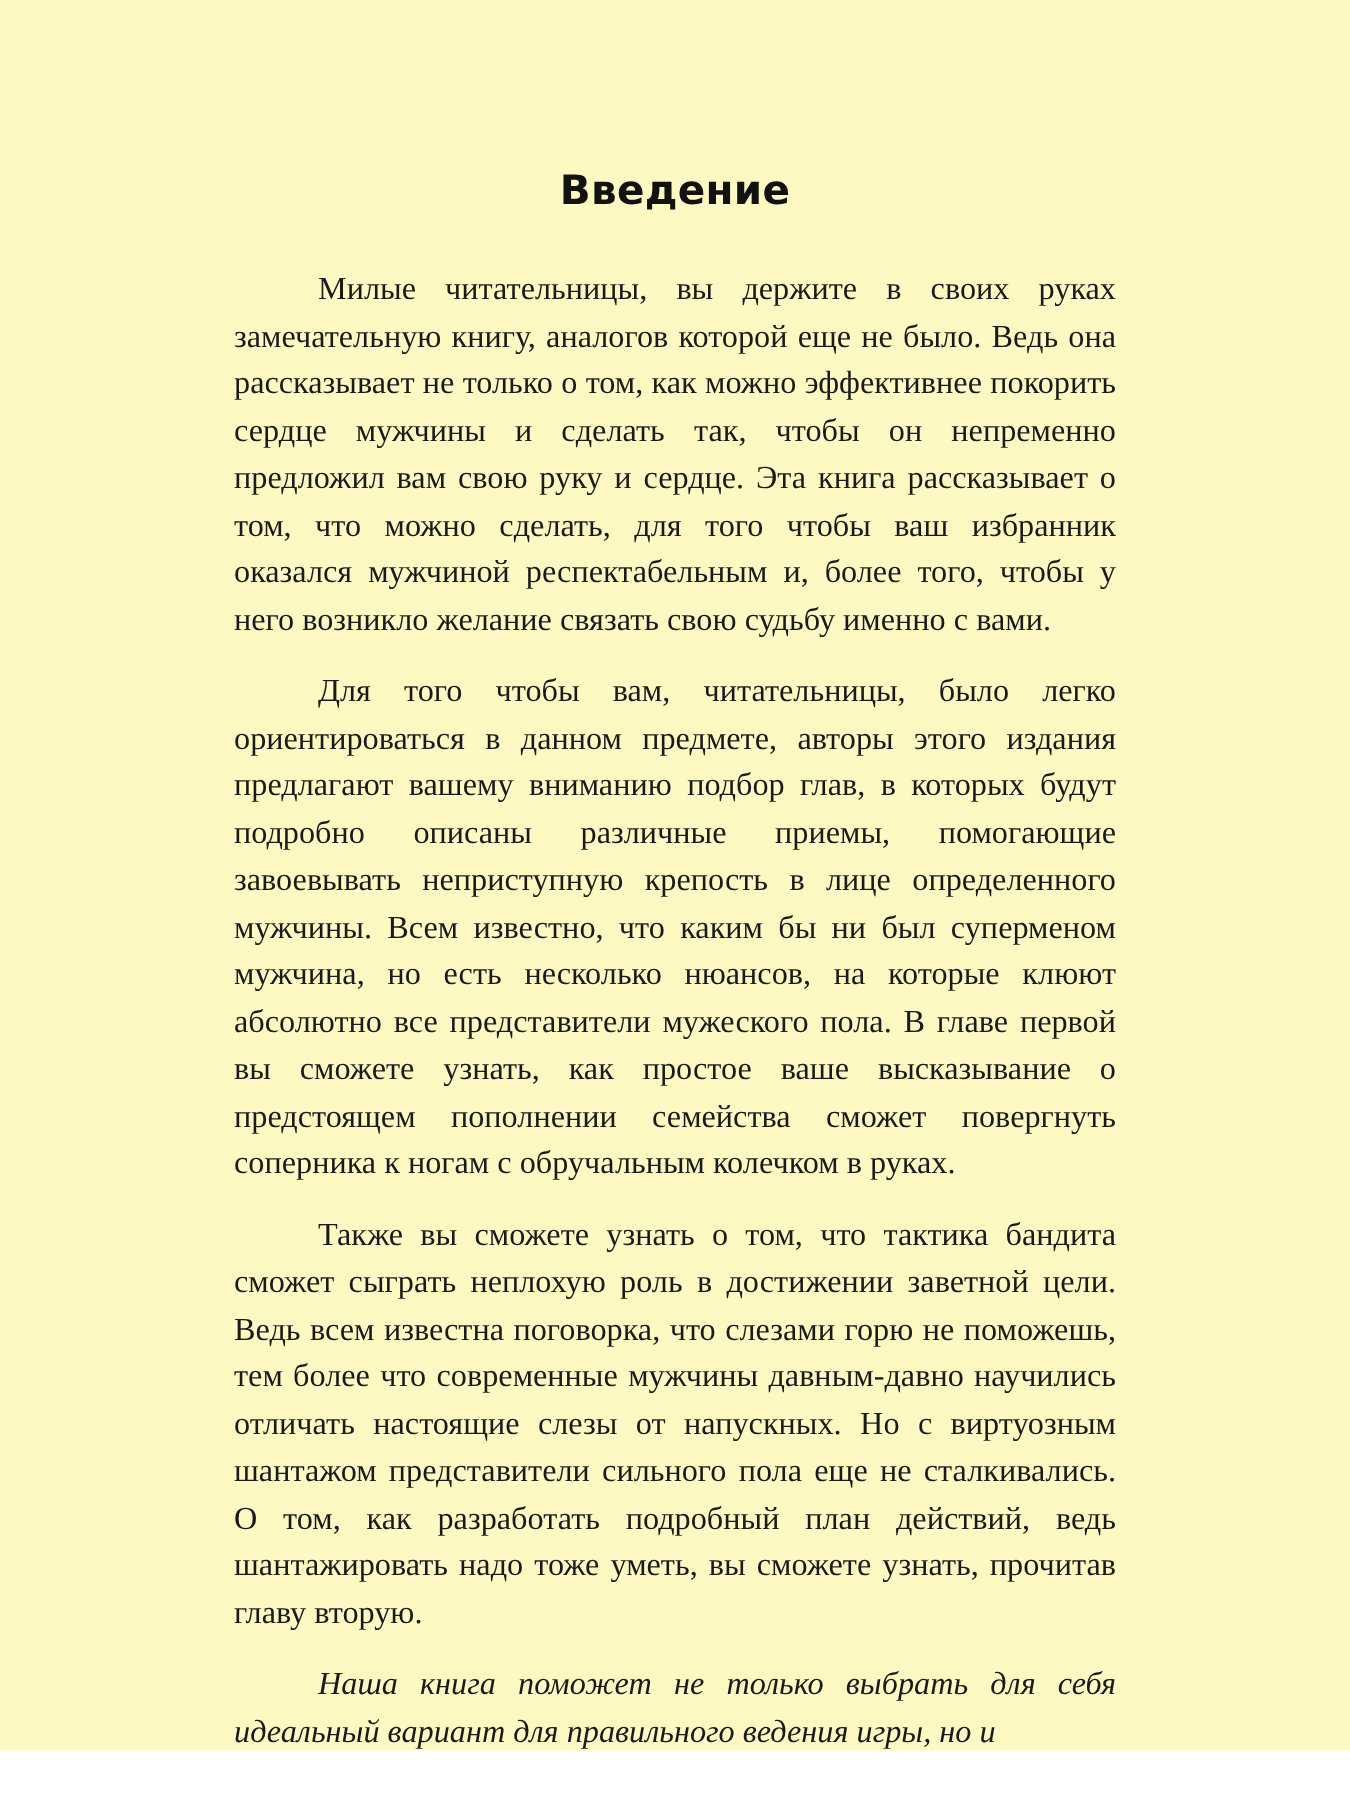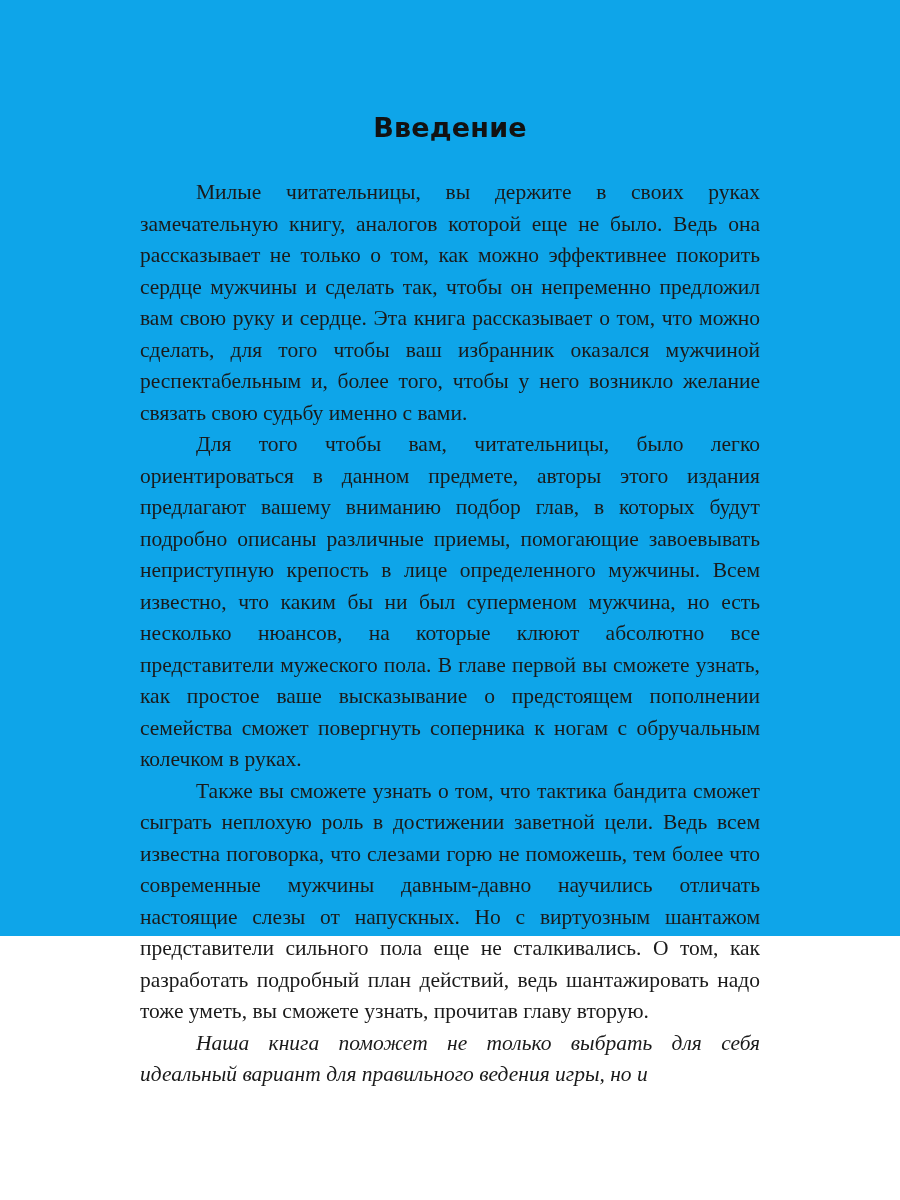--- a/index.html
+++ b/index.html
@@ -10,36 +10,36 @@
   body {
     width: 900px;
     height: 1200px;
     overflow: hidden;
     font-family: "Liberation Serif", "DejaVu Serif", serif;
     color: #1a1a1a;
   }
   .page {
     box-sizing: border-box;
     width: 900px;
-    height: 936px;
+    height: 1167px;
     padding: 112px 140px 13px 140px;
-    background: #0ea5e9;
+    background: #fef9c3;
     position: relative;
   }
   .chapter-title {
     font-family: "DejaVu Sans", "Liberation Sans", sans-serif;
     font-weight: bold;
     font-size: 27px;
     text-align: center;
     letter-spacing: 0.2px;
     color: #121212;
     margin: 0 0 34px 0;
   }
   .body-text p {
-    margin: 0;
+    margin: 16px;
     font-size: 21.5px;
     line-height: 31.5px;
     text-align: justify;
     text-justify: inter-word;
     text-indent: 56px;
     color: #1a1a1a;
     hyphens: none;
   }
   .body-text p + p {
     margin-top: 0;

